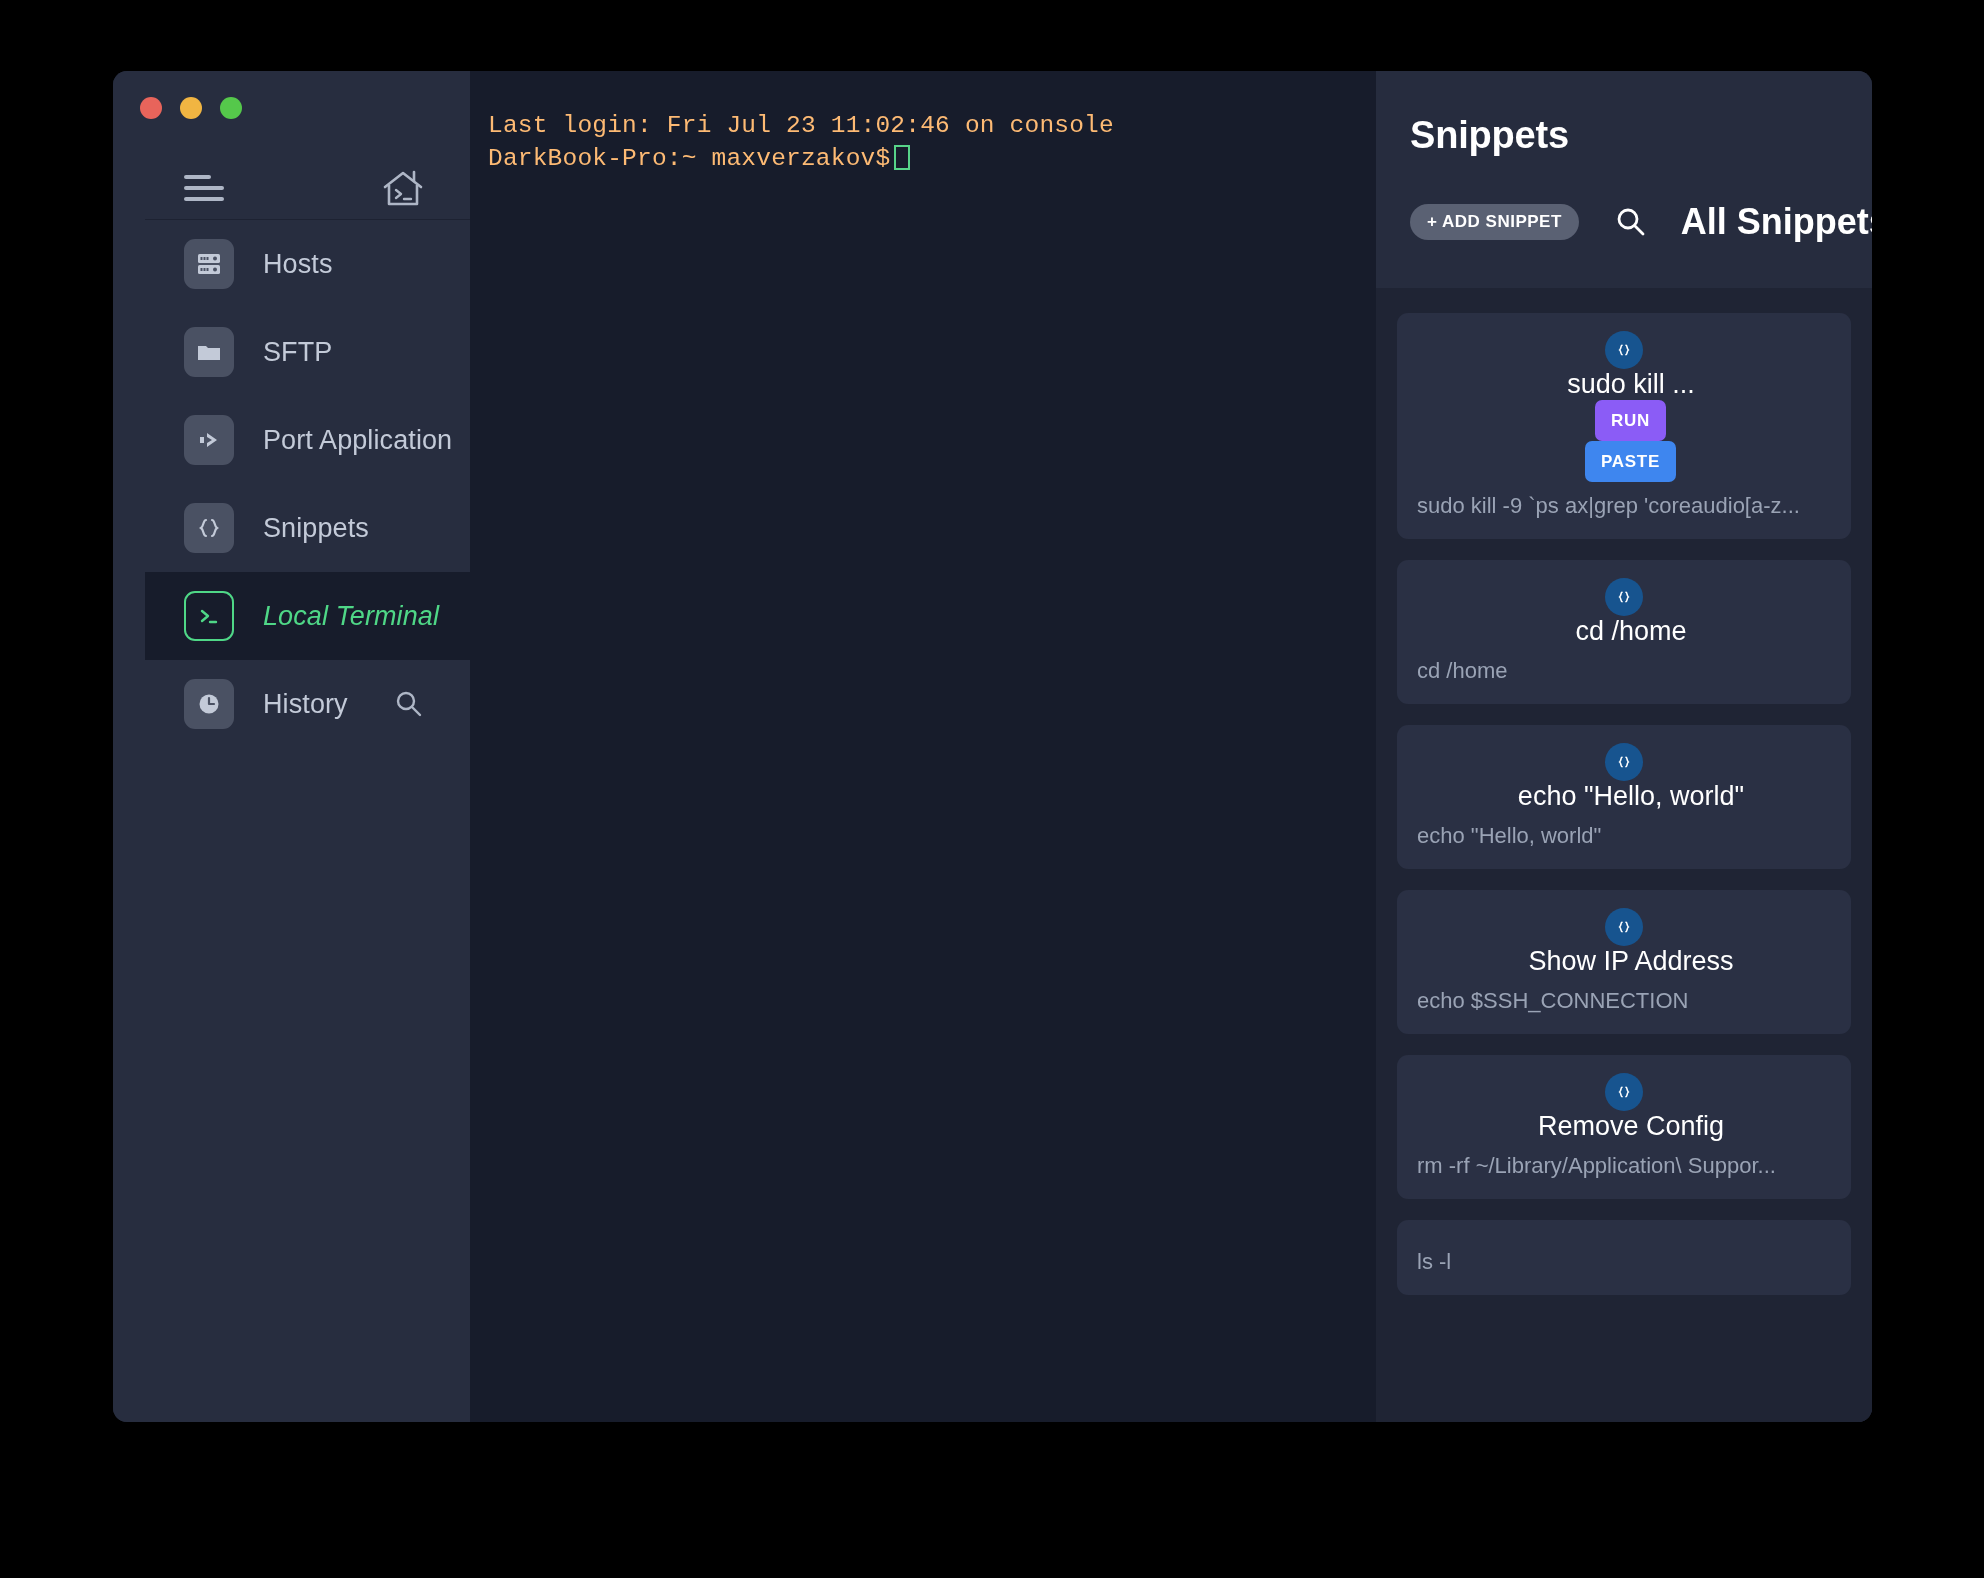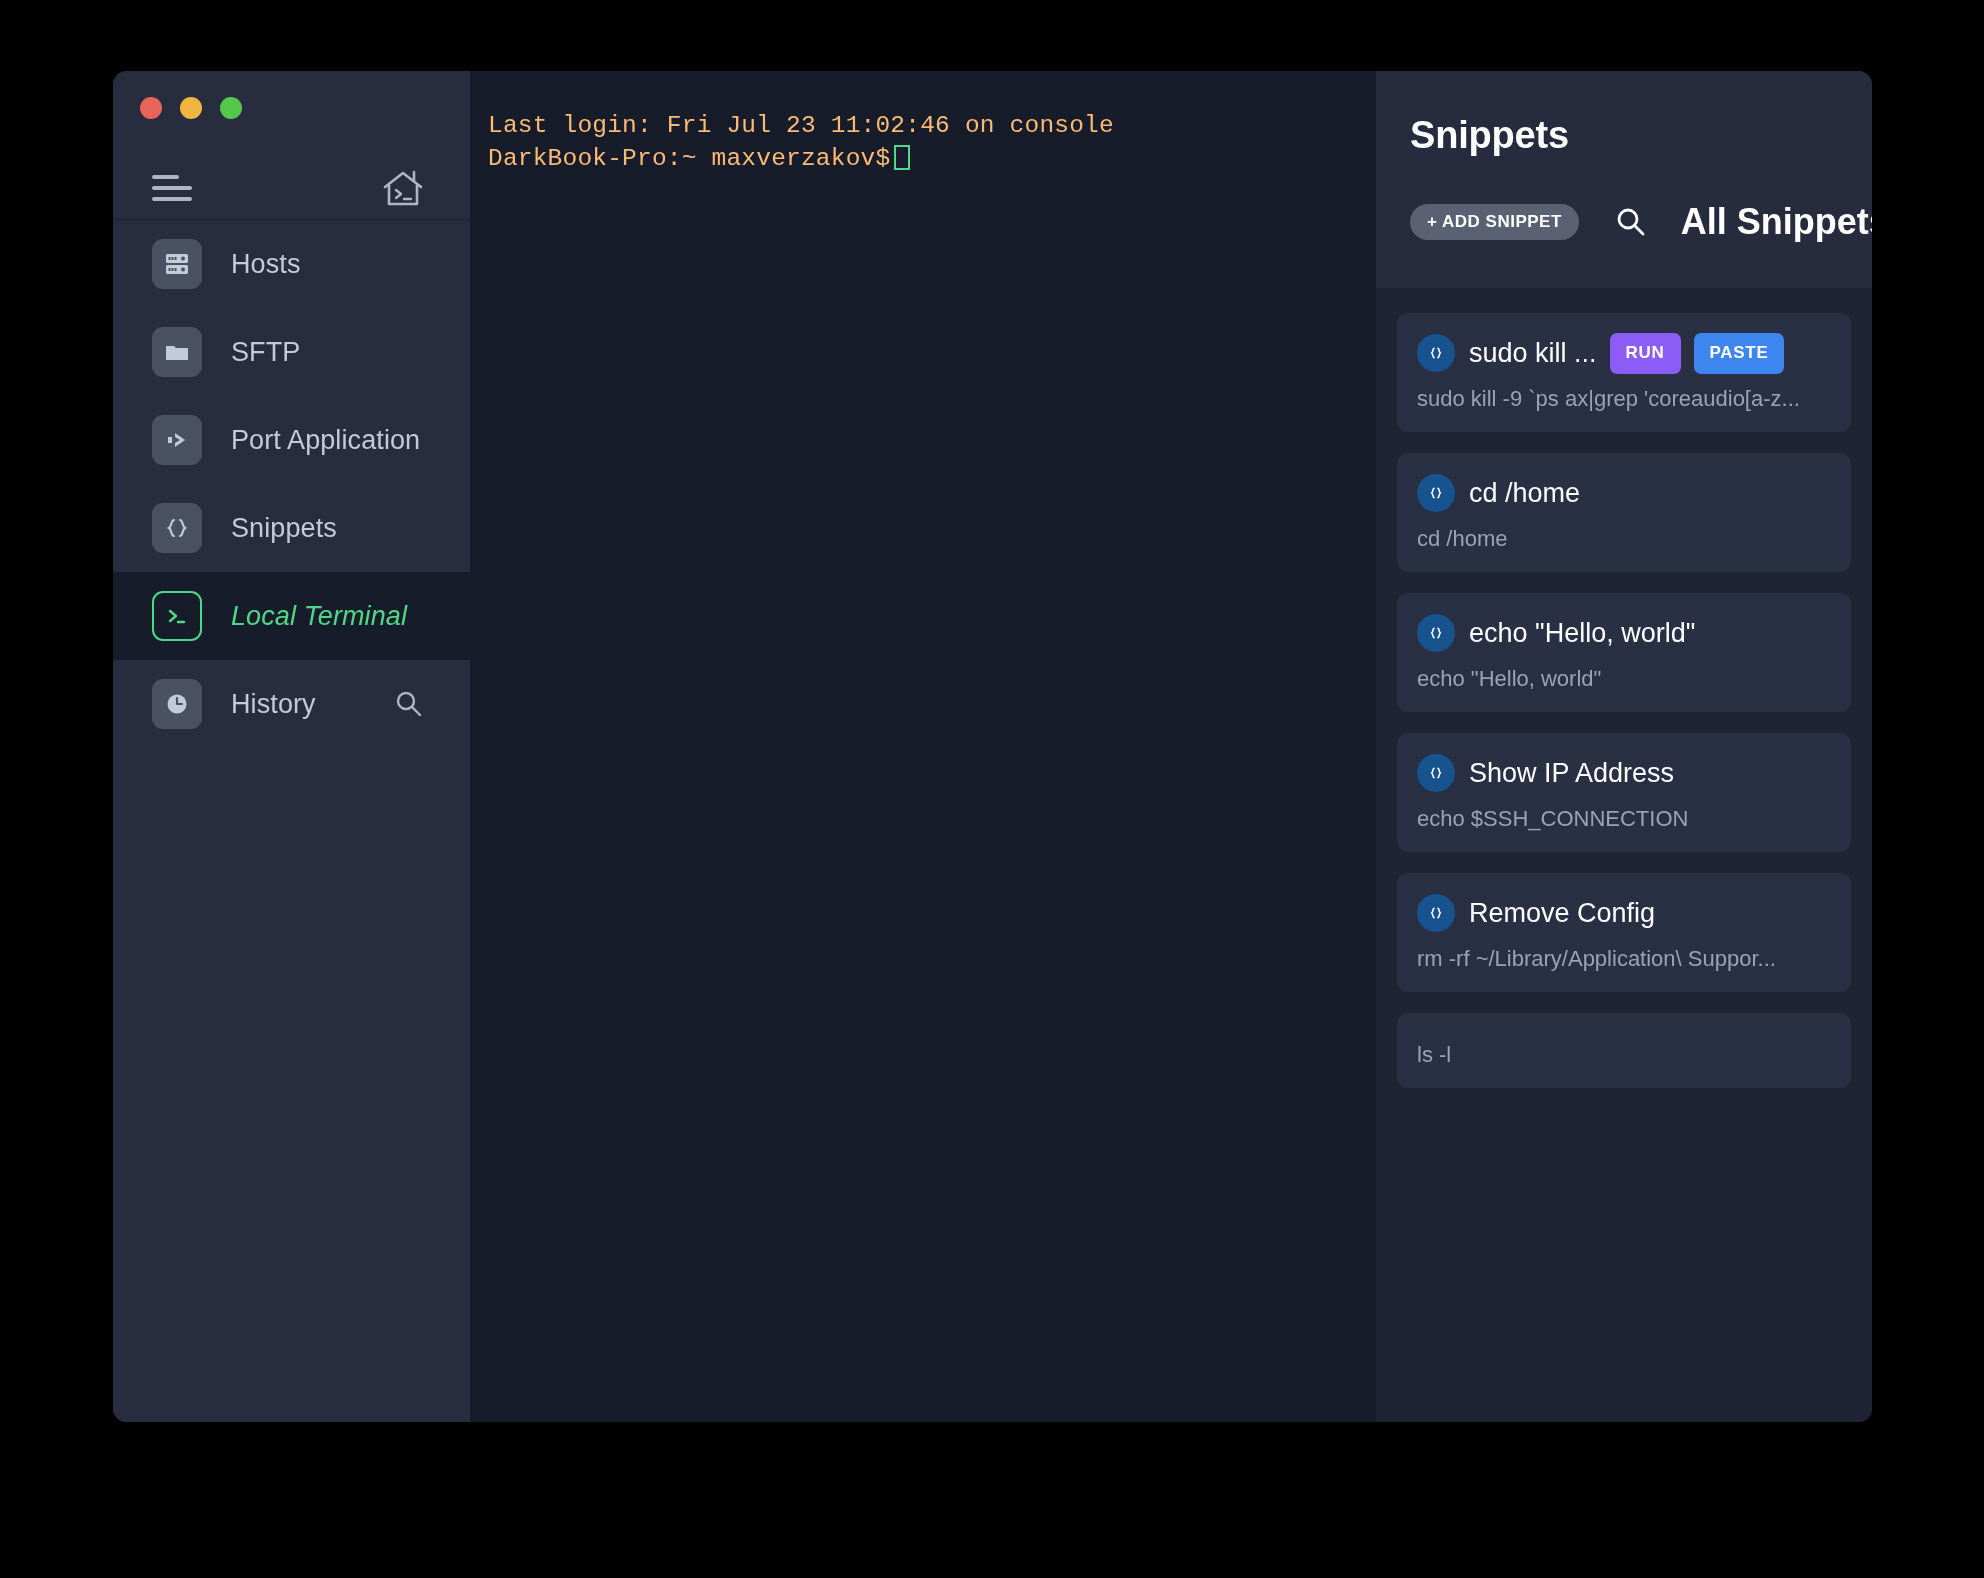--- a/index.html
+++ b/index.html
@@ -22,20 +22,21 @@
     box-shadow:0 18px 60px rgba(0,0,0,.55);
   }
 
   
   .sidebar {
     width:357px;
     flex:0 0 357px;
     background:#272d3f;
     display:flex;
     flex-direction:column;
+    padding-left:32px;
   }
   .sidebar-top {
     height:149px;
     position:relative;
     border-bottom:1px solid #1d2232;
   }
   .hamburger {
     position:absolute;
     left:39px; top:104px;
     width:40px; height:26px;
@@ -196,20 +197,21 @@
     background:#2a3044;
     border-radius:11px;
     padding:18px 20px 20px 20px;
     margin-bottom:21px;
     cursor:pointer;
   }
   .sn-card-top {
     display:flex;
     align-items:center;
     min-height:44px;
+    flex-direction:column;
   }
   .braces {
     width:38px; height:38px;
     border-radius:50%;
     background:#17548f;
     flex:0 0 38px;
     display:flex; align-items:center; justify-content:center;
     font-size:17px;
     color:#ffffff;
     font-family:"Liberation Sans", sans-serif;

